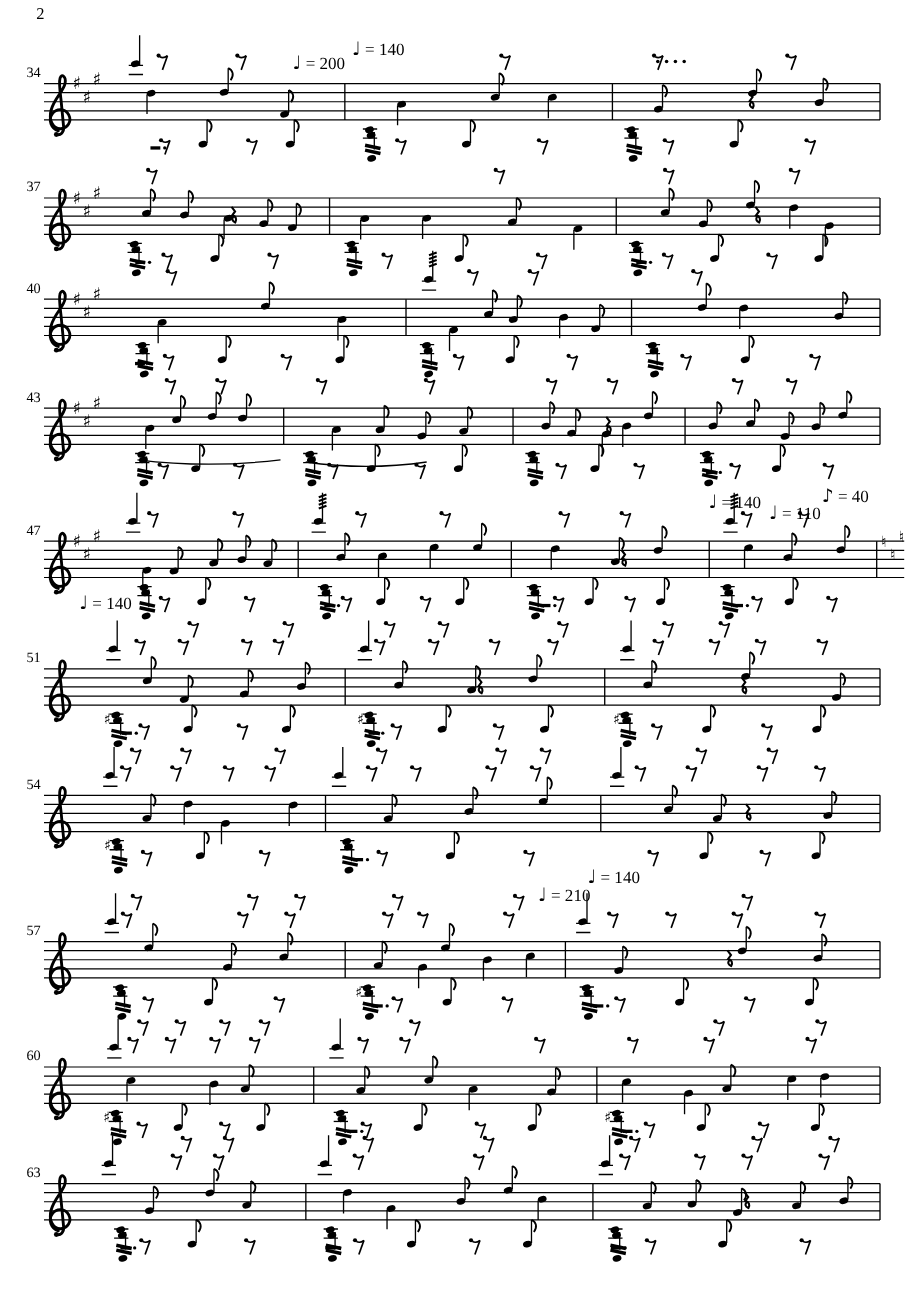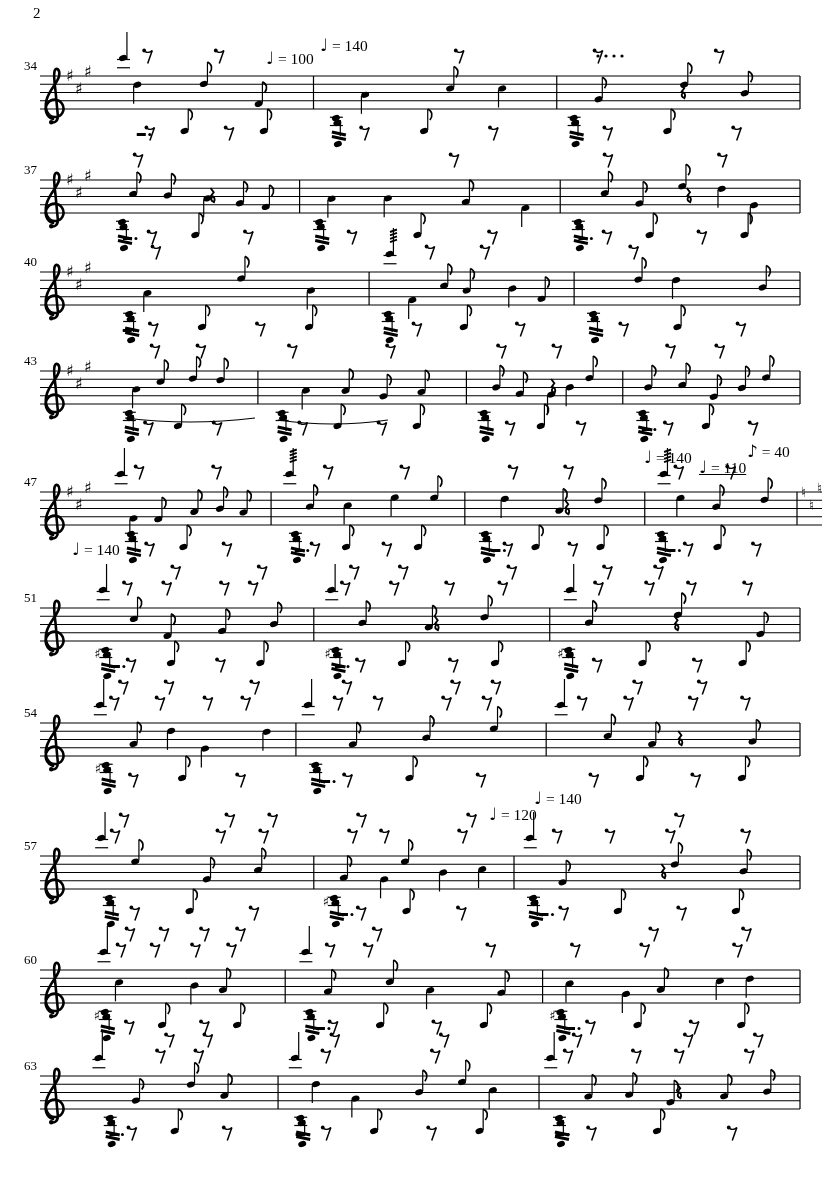--- a/index.html
+++ b/index.html
@@ -1650,22 +1650,22 @@
           <circle cx="728.75625" cy="121.5" r="1.9" fill="#000000"></circle>
           <path d="M 729.85625,122.6 Q 733.25625,124.6 736.85625,121.6" stroke="#000000" stroke-width="1.4" fill="none"></path>
           <line x1="736.85625" y1="121.6" x2="732.25625" y2="134.5" stroke="#000000" stroke-width="1.5"></line>
           <path d="M 676.9895740633831,78 l3.2,4.2 l-2.6,3.6 c3.4,0.6 4.4,3.6 2.8,6.4 c-2.8,-1.2 -3.4,-3.2 -1.8,-5.2" stroke="#000000" stroke-width="1.9" fill="none"></path>
           <rect x="555.3409660883249" y="127" width="9" height="3" fill="#000000"></rect>
           <circle cx="568.3409660883249" cy="128.5" r="1.5" fill="#000000"></circle>
         </g>
       </svg>
     </div>
   <div id="tempos">
-      <div class="tempo" style="left: 266px; top: 50px;"><span class="tnote">♩</span><span class="ttext"> = 100</span></div>
+      <div class="tempo" style="left: 266px; top: 50px;"><span class="tnote">♩</span><span class="ttext"> = 200</span></div>
       <div class="tempo" style="left: 320px; top: 37px;"><span class="tnote">♩</span><span class="ttext"> = 140</span></div>
       <div class="tempo" style="left: 644px; top: 449px;"><span class="tnote">♩</span><span class="ttext"> = 140</span></div>
-      <div class="tempo" style="left: 699px; top: 459px; text-decoration: underline;"><span class="tnote">♩</span><span class="ttext"> = 110</span></div>
+      <div class="tempo" style="left: 699px; top: 459px;"><span class="tnote">♩</span><span class="ttext"> = 110</span></div>
       <div class="tempo" style="left: 747px; top: 443px;"><span class="tnote">♪</span><span class="ttext"> = 40</span></div>
       <div class="tempo" style="left: 72px; top: 541px;"><span class="tnote">♩</span><span class="ttext"> = 140</span></div>
-      <div class="tempo" style="left: 489px; top: 806px;"><span class="tnote">♩</span><span class="ttext"> = 120</span></div>
+      <div class="tempo" style="left: 489px; top: 806px;"><span class="tnote">♩</span><span class="ttext"> = 210</span></div>
       <div class="tempo" style="left: 534px; top: 790px;"><span class="tnote">♩</span><span class="ttext"> = 140</span></div>
     </div>
 </div>
 
 </body></html>

